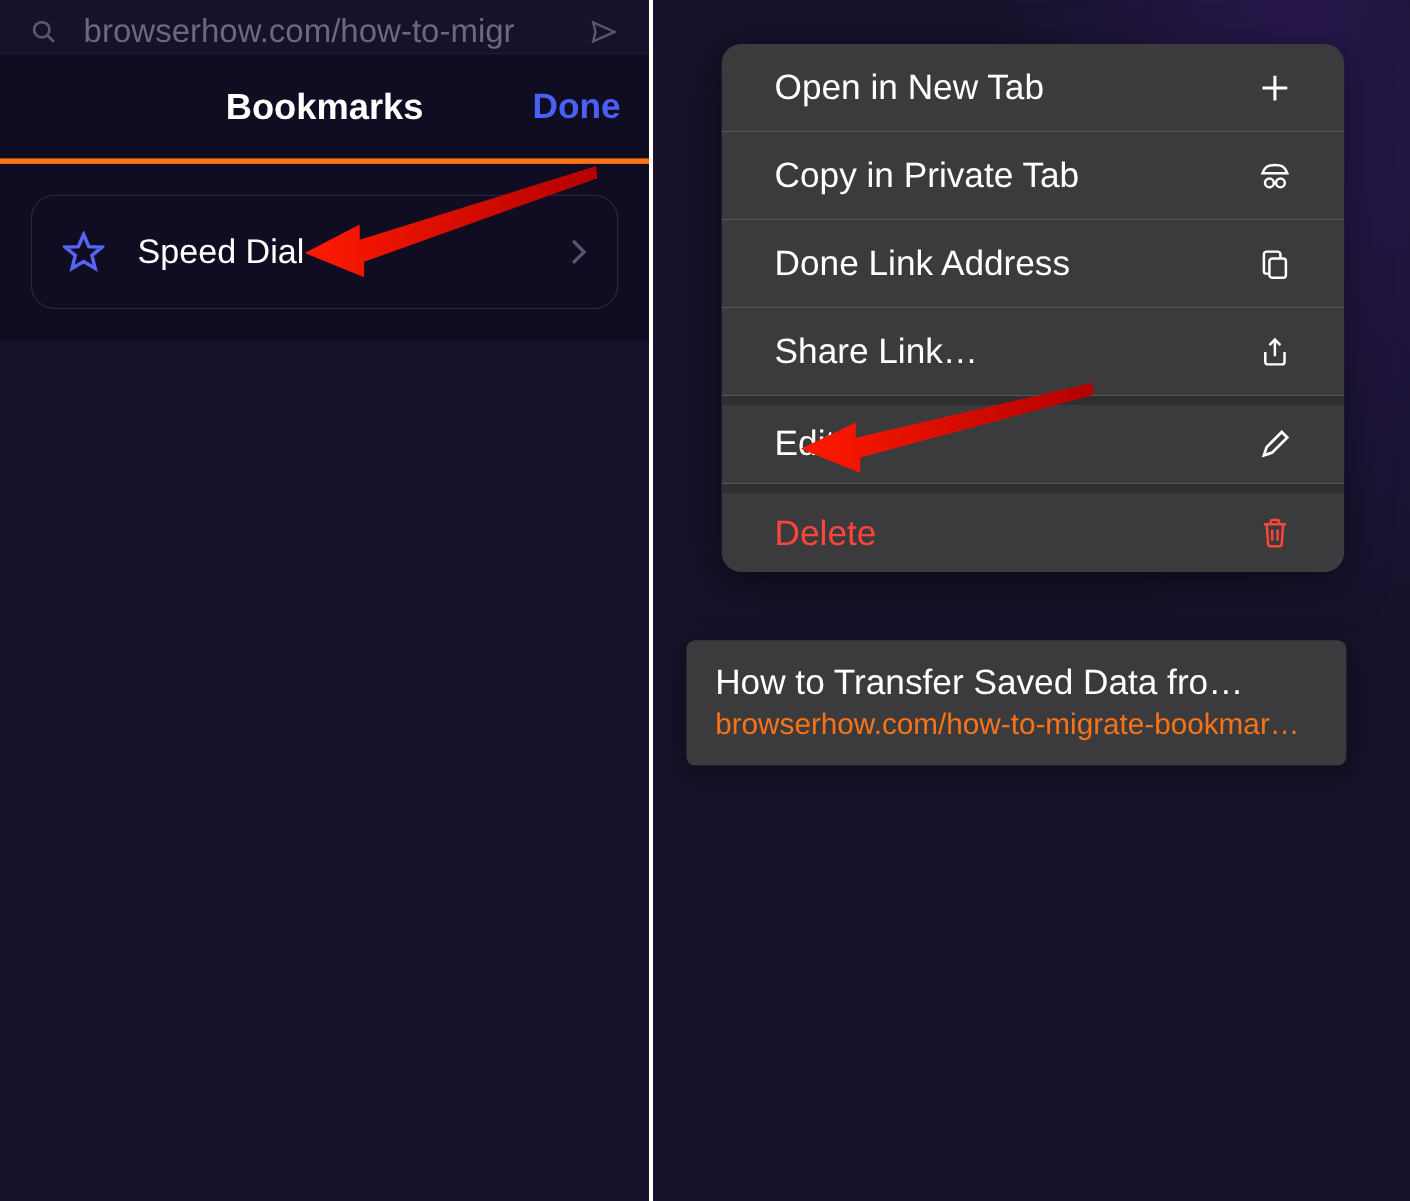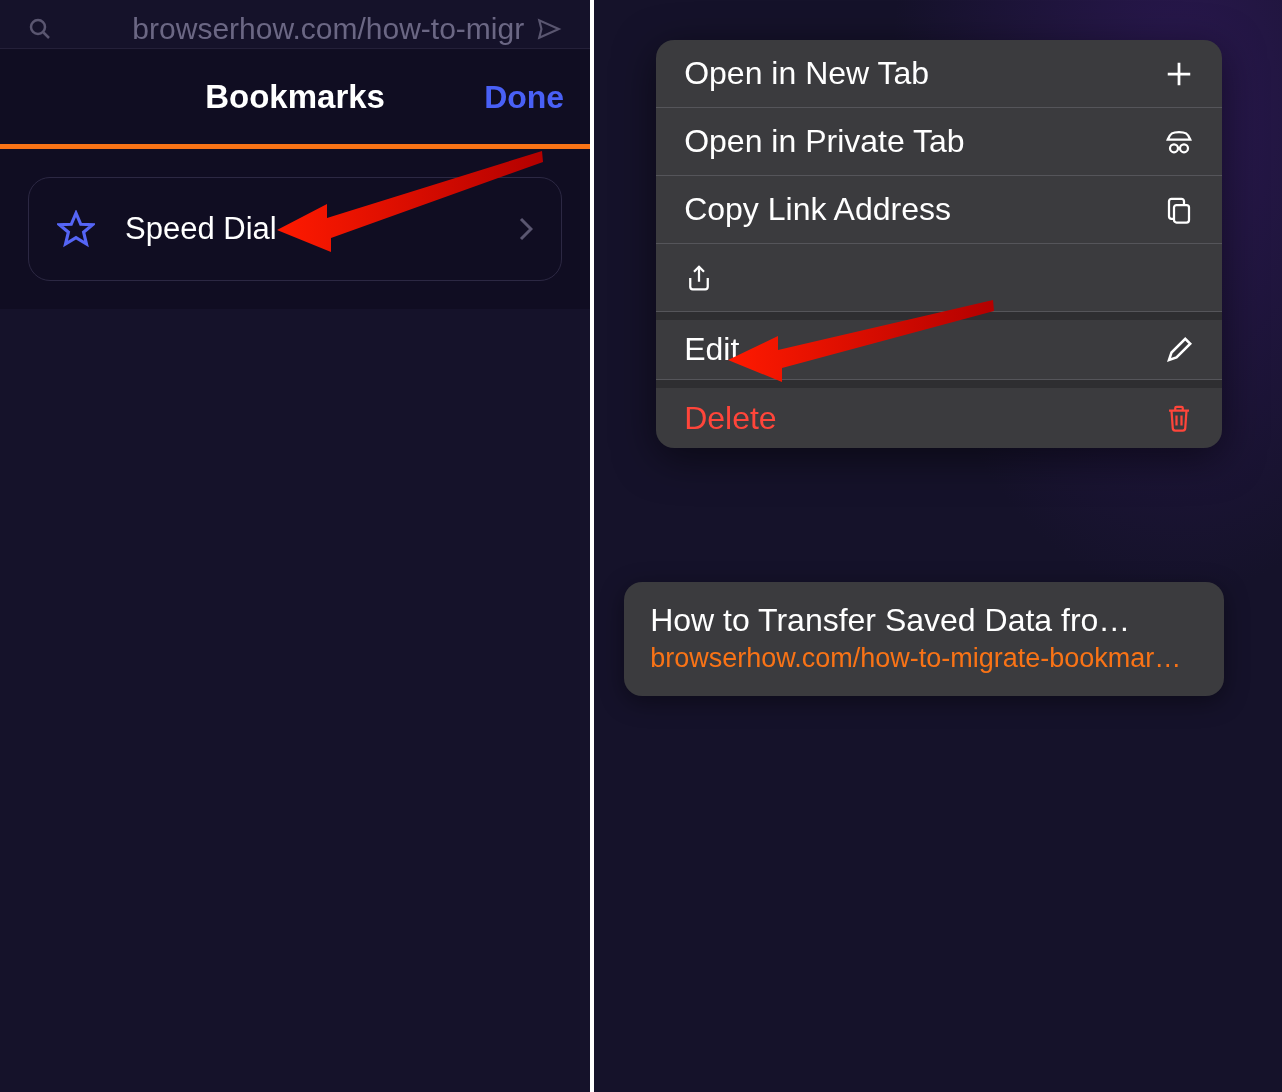--- a/index.html
+++ b/index.html
@@ -33,21 +33,20 @@
     flex-shrink: 0;
   }
 
   
   .addr-bar {
     display: flex;
     align-items: center;
     padding: 10px 28px 0 28px;
     height: 48px;
     overflow: hidden;
-    text-align: right;
   }
   .addr-icon {
     width: 24px; height: 24px;
     color: #5a5670;
     flex-shrink: 0;
     margin-right: 24px;
   }
   .addr-text {
     color: #6b6784;
     font-size: 30px;
@@ -140,22 +139,22 @@
     right: 60px;
     background: #3b3b3e;
     border-radius: 18px;
     overflow: hidden;
     box-shadow: 0 10px 40px rgba(0,0,0,0.5);
   }
   .menu-item {
     display: flex;
     align-items: center;
     justify-content: space-between;
-    height: 68px;
-    padding: 0 28px;
+    height: 80px;
+    padding: 0 48px;
     cursor: pointer;
     border-bottom: 1px solid #55555a;
   }
   .menu-item.sep-above {
     border-top: 8px solid #2e2e31;
   }
   .menu-item:last-child { border-bottom: none; align-items: center; }
   .menu-label {
     color: #ffffff;
     font-size: 32px;
@@ -170,21 +169,21 @@
     flex-shrink: 0;
   }
   .menu-icon.danger { color: #ff453a; }
 
   .bookmark-card {
     position: absolute;
     top: 582px;
     left: 30px;
     right: 58px;
     background: #3b3b3e;
-    border-radius: 18px;
+    border-radius: 8px;
     padding: 20px 26px 22px 26px;
     box-shadow: 0 6px 24px rgba(0,0,0,0.4);
   }
   .bookmark-title {
     color: #ffffff;
     font-size: 32px;
     font-weight: 500;
     white-space: nowrap;
     overflow: hidden;
   }
@@ -253,38 +252,39 @@
 
     <div class="menu-item">
       <span class="menu-label">Open in New Tab</span>
       <svg class="menu-icon" viewBox="0 0 24 24" fill="none" stroke="currentColor" stroke-width="2.2">
         <line x1="12" y1="3" x2="12" y2="21"></line>
           <line x1="3" y1="12" x2="21" y2="12"></line>
       </svg>
     </div>
 
     <div class="menu-item">
-      <span class="menu-label">Open in Private Tab</span>
+      <span class="menu-label">Copy in Private Tab</span>
       <svg class="menu-icon" viewBox="0 0 24 24" fill="none" stroke="currentColor" stroke-width="1.8">
         <path d="M3 10c2-5 4-6 9-6s7 1 9 6H3z"></path>
         <circle cx="8" cy="17" r="3.2"></circle>
           <circle cx="16" cy="17" r="3.2"></circle>
         <path d="M11.2 17h1.6"></path>
       </svg>
     </div>
 
     <div class="menu-item">
-      <span class="menu-label">Copy Link Address</span>
+      <span class="menu-label">Done Link Address</span>
       <svg class="menu-icon" viewBox="0 0 24 24" fill="none" stroke="currentColor" stroke-width="1.8">
         <rect x="8" y="8" width="12" height="14" rx="2"></rect>
         <path d="M16 8V5a2 2 0 0 0-2-2H6a2 2 0 0 0-2 2v12a2 2 0 0 0 2 2h2"></path>
       </svg>
     </div>
 
     <div class="menu-item">
+      <span class="menu-label">Share Link…</span>
       <svg class="menu-icon" viewBox="0 0 24 24" fill="none" stroke="currentColor" stroke-width="1.8">
         <path d="M12 3v12"></path>
           <path d="M8 7l4-4 4 4"></path>
         <path d="M5 12v7a2 2 0 0 0 2 2h10a2 2 0 0 0 2-2v-7"></path>
       </svg>
     </div>
 
     <div class="menu-item sep-above" style="position:relative;">
       <span class="menu-label">Edit</span>
       <svg class="menu-icon" viewBox="0 0 24 24" fill="none" stroke="currentColor" stroke-width="2">

